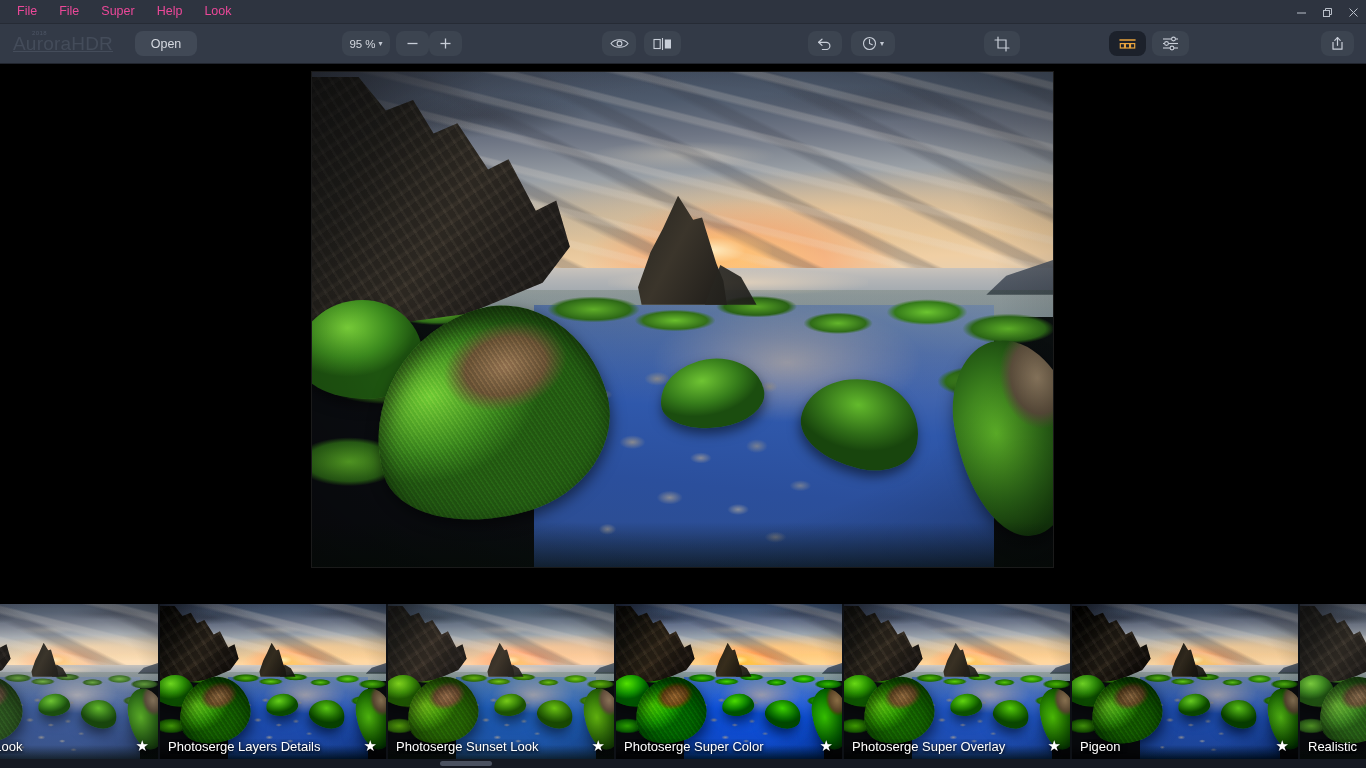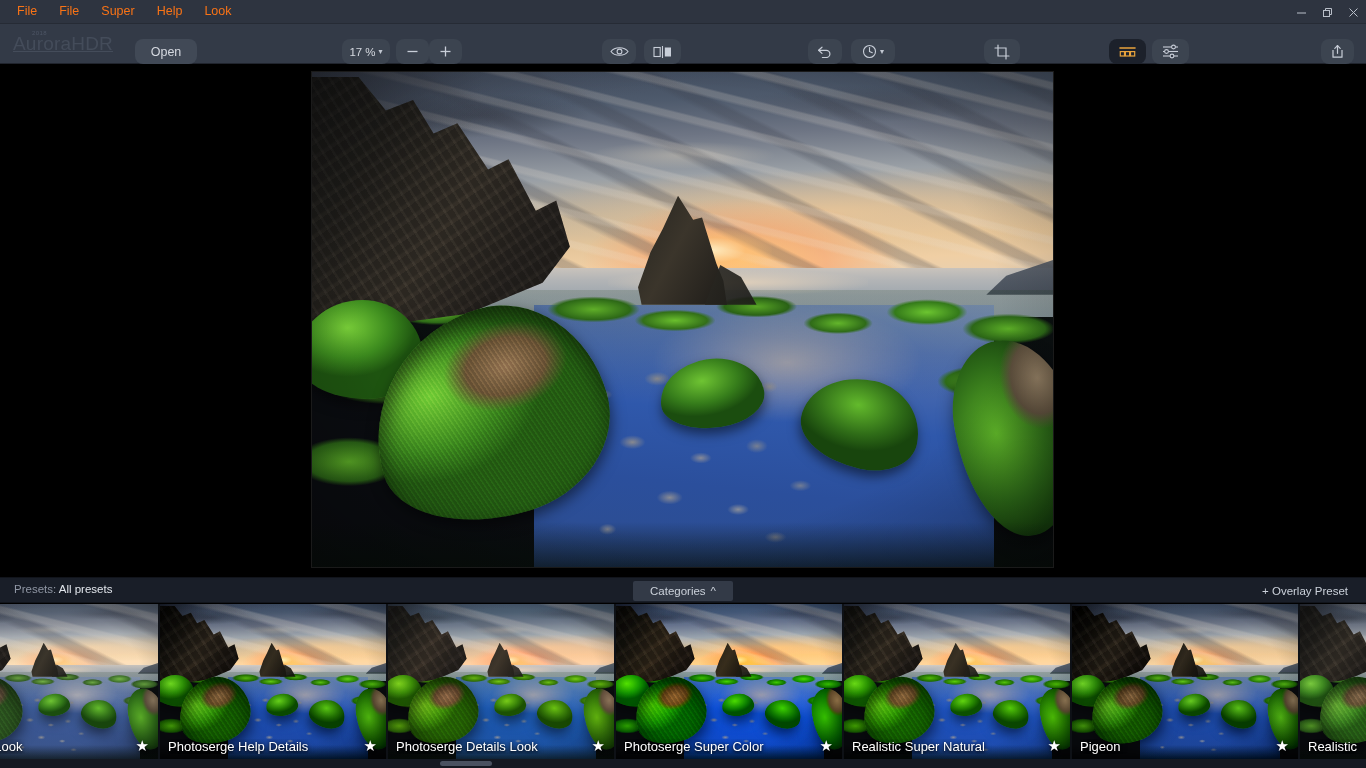--- a/index.html
+++ b/index.html
@@ -13,21 +13,21 @@
   #app { position: relative; width: 1366px; height: 768px; background: #000; }
 
   
   .menubar {
     position: absolute; top: 0; left: 0; width: 1366px; height: 24px;
     background: #2e3440;
     display: flex; align-items: center;
     border-bottom: 1px solid #262b35;
   }
   .menu-item {
-    font-size: 12.5px; color: #f97316;
+    font-size: 12.5px; color: #ec4899;
     padding: 0 11px; line-height: 23px; height: 23px; cursor: default;
   }
   .menu-item:first-child { margin-left: 6px; }
   .win-controls { position: absolute; right: 0; top: 0; height: 24px; display: flex; }
   .win-btn {
     width: 26px; height: 24px; display: flex; align-items: center; justify-content: center;
     color: #b9bfc9;
   }
   .win-btn svg { display: block; }
 
@@ -40,21 +40,21 @@
   .logo {
     position: absolute; left: 13px; top: 9px;
     font-size: 19px; color: #444c5a; letter-spacing: .2px;
     font-family: "Liberation Sans", sans-serif; font-weight: 400; text-decoration: underline;
   }
   .logo .yr {
     position: absolute; left: 19px; top: -3px;
     font-size: 6px; color: #4d5565; letter-spacing: .4px;
   }
   .tbtn {
-    position: absolute; height: 25px; top: 15px;
+    position: absolute; height: 25px; top: 7px;
     background: #414956; border: none; border-radius: 8px;
     color: #d5d9e0; font-size: 12.5px; font-family: "Liberation Sans", sans-serif;
     display: flex; align-items: center; justify-content: center; cursor: default;
   }
   .tbtn.flat { background: #3c4450; }
   .tbtn.active { background: #1c212b; }
   .tbtn svg { display: block; }
 
   #btn-open   { left: 135px; width: 62px; }
   #zoom-val   { left: 342px; width: 48px; font-size: 11.5px; gap: 3px; }
@@ -350,21 +350,21 @@
   <div class="toolbar">
 
     <div class="logo">
       <span class="yr">2018</span>
       <span>AuroraHDR</span>
     </div>
 
     <div class="tbtn" id="btn-open">Open</div>
 
     <div class="tbtn flat" id="zoom-val">
-      <span>17 %</span>
+      <span>95 %</span>
       <span class="caret">▾</span>
     </div>
 
     <div class="tbtn flat" id="btn-zoomout">
       <svg width="13" height="13" viewBox="0 0 13 13">
           <line x1="1.5" y1="6.5" x2="11.5" y2="6.5" stroke="#c8ced8" stroke-width="1.3"></line>
         </svg>
     </div>
     <div class="tbtn flat" id="btn-zoomin">
       <svg width="13" height="13" viewBox="0 0 13 13">
@@ -462,31 +462,20 @@
         <div class="rock-right"></div>
         <div class="bigrock">
           <div class="bigrock-tex"></div>
         </div>
         <div class="fg-dark"></div>
         <div class="vign"></div>
       </div>
     </div>
   </div>
 
-  <div class="presets-bar">
-    <div class="presets-label">
-      <span>Presets:</span>
-      <span class="presets-value">All presets</span>
-    </div>
-    <div class="categories-btn">
-      <span>Categories</span>
-      <span>^</span>
-    </div>
-    <div class="overlay-btn">+ Overlay Preset</div>
-  </div>
 
   <div class="strip">
     <div class="strip-inner" id="strip-inner">
         <div class="thumb">
           <div class="tart v-hollywood">
         <div class="sky"></div>
         <div class="clouds"></div>
         <div class="sun-glow"></div>
         <div class="sea"></div>
         <div class="sea-shine"></div>
@@ -529,21 +518,21 @@
         <div class="rock-left"></div>
         <div class="rock-mid1"></div>
         <div class="rock-mid2"></div>
         <div class="rock-right"></div>
         <div class="bigrock">
           <div class="bigrock-tex"></div>
         </div>
         <div class="fg-dark"></div>
         <div class="vign"></div>
       </div>
-          <div class="thumb-name">Photoserge Help Details</div>
+          <div class="thumb-name">Photoserge Layers Details</div>
           <div class="thumb-star">★</div>
         </div>
         <div class="thumb">
           <div class="tart v-sunset">
         <div class="sky"></div>
         <div class="clouds"></div>
         <div class="sun-glow"></div>
         <div class="sea"></div>
         <div class="sea-shine"></div>
         <div class="headland-r"></div>
@@ -557,21 +546,21 @@
         <div class="rock-left"></div>
         <div class="rock-mid1"></div>
         <div class="rock-mid2"></div>
         <div class="rock-right"></div>
         <div class="bigrock">
           <div class="bigrock-tex"></div>
         </div>
         <div class="fg-dark"></div>
         <div class="vign"></div>
       </div>
-          <div class="thumb-name">Photoserge Details Look</div>
+          <div class="thumb-name">Photoserge Sunset Look</div>
           <div class="thumb-star">★</div>
         </div>
         <div class="thumb">
           <div class="tart v-supercolor">
         <div class="sky"></div>
         <div class="clouds"></div>
         <div class="sun-glow"></div>
         <div class="sea"></div>
         <div class="sea-shine"></div>
         <div class="headland-r"></div>
@@ -613,21 +602,21 @@
         <div class="rock-left"></div>
         <div class="rock-mid1"></div>
         <div class="rock-mid2"></div>
         <div class="rock-right"></div>
         <div class="bigrock">
           <div class="bigrock-tex"></div>
         </div>
         <div class="fg-dark"></div>
         <div class="vign"></div>
       </div>
-          <div class="thumb-name">Realistic Super Natural</div>
+          <div class="thumb-name">Photoserge Super Overlay</div>
           <div class="thumb-star">★</div>
         </div>
         <div class="thumb">
           <div class="tart v-pigeon">
         <div class="sky"></div>
         <div class="clouds"></div>
         <div class="sun-glow"></div>
         <div class="sea"></div>
         <div class="sea-shine"></div>
         <div class="headland-r"></div>

